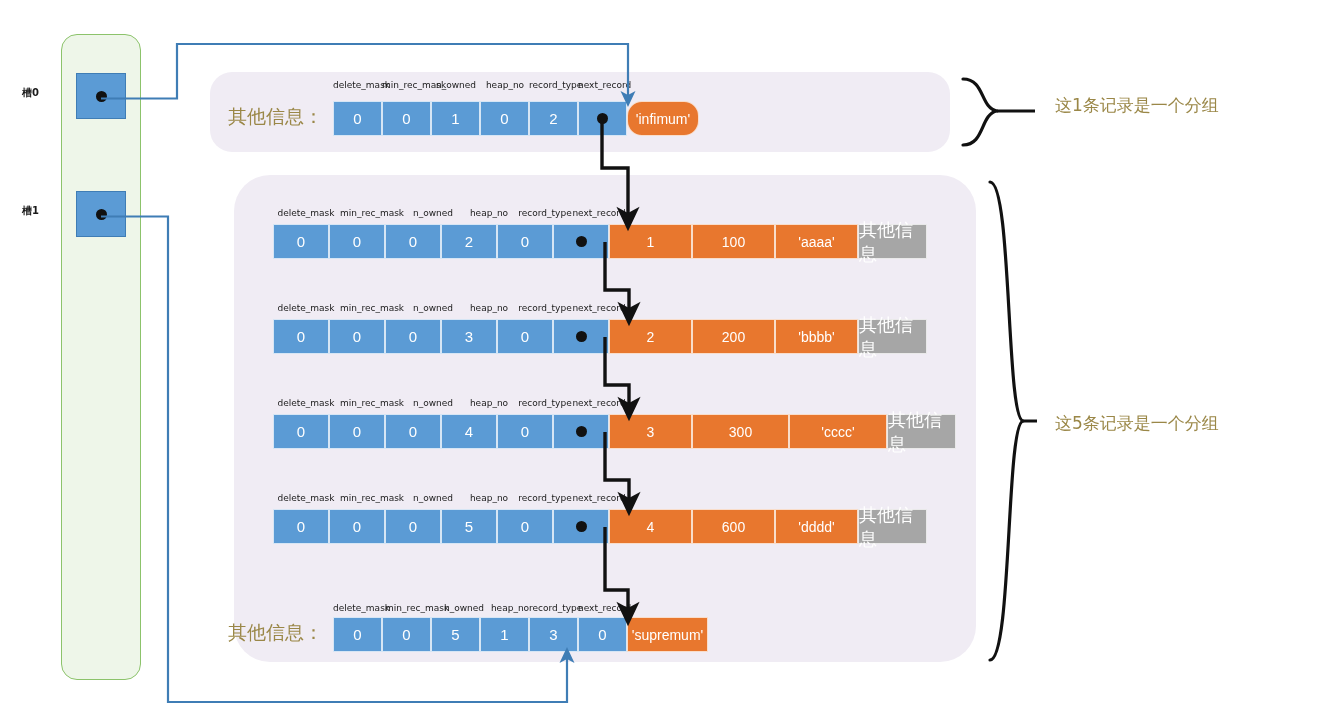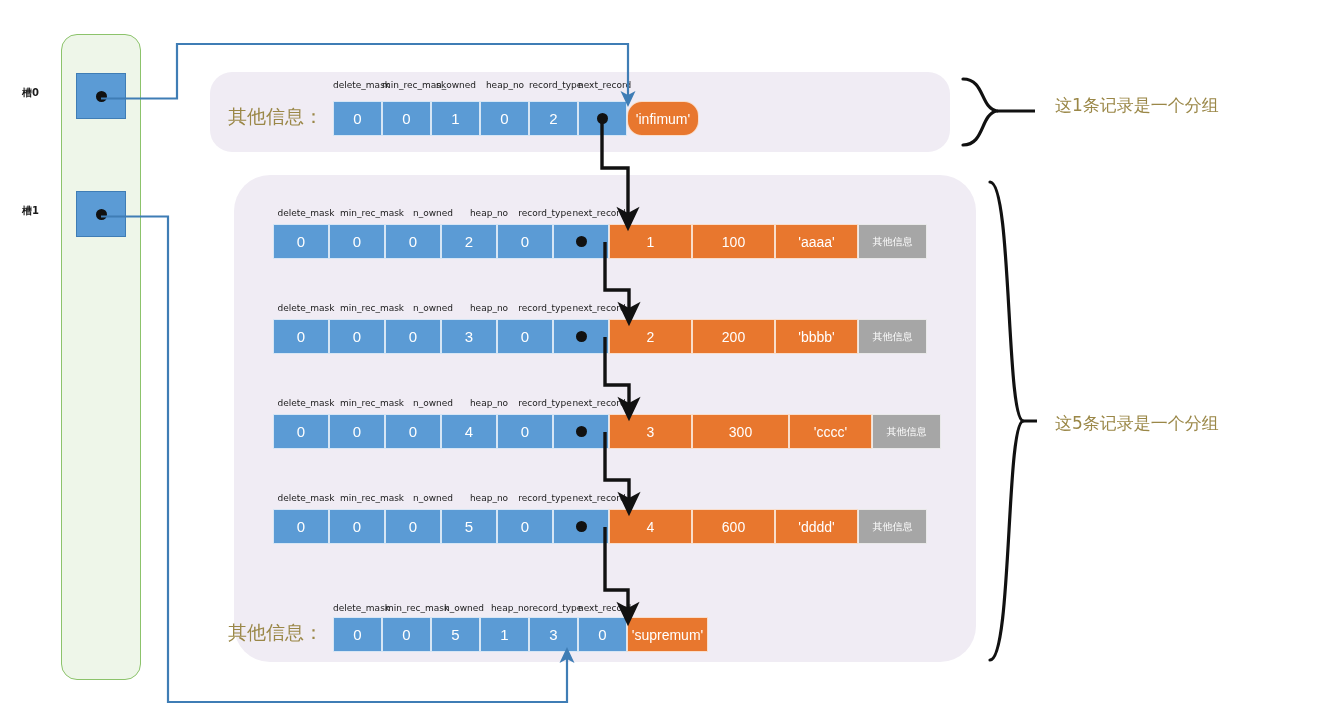--- a/index.html
+++ b/index.html
@@ -35,21 +35,21 @@
   .group-box.big{border-radius:36px;}
 
   
   .rec-row{display:flex;align-items:stretch;height:35px;}
   .cell{
     box-sizing:border-box;display:flex;align-items:center;justify-content:center;
     font-size:15px;color:#ffffff;border:1px solid rgba(255,255,255,.75);
   }
   .cell.blue{background:#5b9bd5;}
   .cell.orange{background:#e8772e;font-size:14px;}
-  .cell.gray{background:#a6a6a6;font-size:10px;
+  .cell.gray{background:#a6a6a6;font-size:18px;
     font-family:Liberation Mono, monospace;}
   .cell.ptr{position:relative;}
   .cell.ptr .pdot{
     position:absolute;left:50%;top:50%;width:11px;height:11px;
     margin-left:-5.5px;margin-top:-5.5px;border-radius:50%;background:#111;
   }
   .cell.val0{font-size:15px;}
 
   
   .fieldcap{
@@ -169,21 +169,21 @@
     <div class="cell blue val0" style="width:56px;">0</div>
     <div class="cell blue val0" style="width:56px;">0</div>
     <div class="cell blue val0" style="width:56px;">0</div>
     <div class="cell blue val0" style="width:56px;">4</div>
     <div class="cell blue val0" style="width:56px;">0</div>
     <div class="cell blue ptr" style="width:56px;">
       <span class="pdot"></span>
     </div>
     <div class="cell orange" style="width:83px;">3</div>
     <div class="cell orange" style="width:97px;">300</div>
-    <div class="cell orange" style="width:83px;">'cccc'</div>
+    <div class="cell orange" style="width:98px;">'cccc'</div>
     <div class="cell gray" style="width:69px;">其他信息</div>
   </div>
 
   <div class="fieldcap" style="left:273px;top:493px;width:66px;">delete_mask</div>
   <div class="fieldcap" style="left:339px;top:493px;width:66px;">min_rec_mask</div>
   <div class="fieldcap" style="left:405px;top:493px;width:56px;">n_owned</div>
   <div class="fieldcap" style="left:461px;top:493px;width:56px;">heap_no</div>
   <div class="fieldcap" style="left:517px;top:493px;width:56px;">record_type</div>
   <div class="fieldcap" style="left:571px;top:493px;width:56px;">next_record</div>
 

